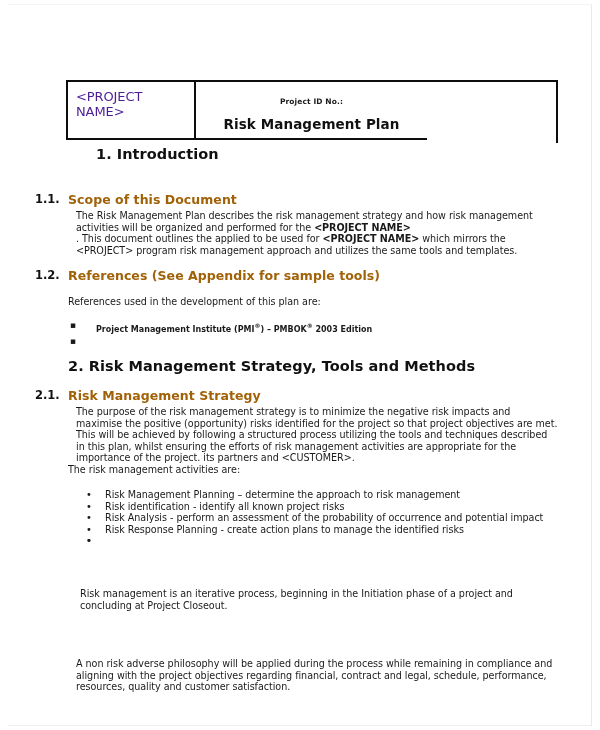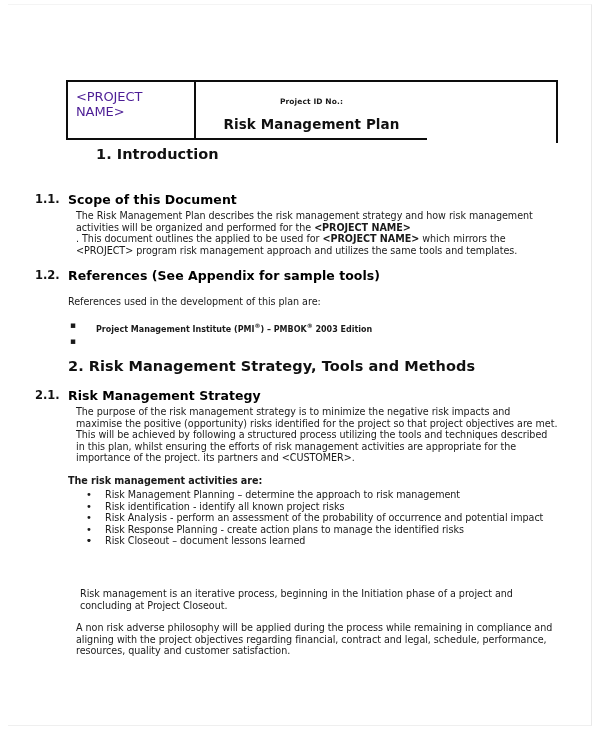--- a/index.html
+++ b/index.html
@@ -119,21 +119,21 @@
     font-size: 11.5px;
     font-weight: bold;
     color: #111;
   }
   .h2-text {
     position: absolute;
     left: 33px;
     top: 0;
     font-size: 12.5px;
     font-weight: bold;
-    color: #000000;
+    color: #a16207;
     letter-spacing: 0.05px;
   }
 
   .para {
     position: absolute;
     left: 60px;
     font-size: 9.6px;
     line-height: 11.6px;
     color: #1a1a1a;
     letter-spacing: -0.04px;
@@ -240,41 +240,41 @@
 
     <div class="h1-row" style="left:60px; top:353px;">2. Risk Management Strategy, Tools and Methods</div>
 
     <div class="h2-row" style="top:383px;">
       <span class="h2-num">2.1.</span>
       <span class="h2-text">Risk Management Strategy</span>
     </div>
 
     <div class="para w480" style="top:401px;">The purpose of the risk management strategy is to minimize the negative risk impacts and maximise the positive (opportunity) risks identified for the project so that project objectives are met.  This will be achieved by following a structured process utilizing the tools and techniques described in this plan, whilst ensuring the efforts of risk management activities are appropriate for the importance of the project. its partners and &lt;CUSTOMER&gt;.</div>
 
-    <div class="para" style="top:470px;font-weight:bold;">The risk management activities are:</div>
+    <div class="para" style="top:459px;">The risk management activities are:</div>
 
     <ul class="bullet-list rd-list" style="top:484px;">
       <li>
         <span class="bullet-mark">•</span><span>Risk Management Planning – determine the approach to risk management</span>
       </li>
       <li>
         <span class="bullet-mark">•</span><span>Risk identification - identify all known project risks</span>
       </li>
       <li>
         <span class="bullet-mark">•</span><span>Risk Analysis - perform an assessment of the probability of occurrence and potential impact</span>
       </li>
       <li>
         <span class="bullet-mark">•</span><span>Risk Response Planning - create action plans to manage the identified risks</span>
       </li>
       <li>
         <span class="bullet-mark">•</span>
       </li>
       <li>
-        <span class="bullet-mark">•</span><span>Risk Closeout – document lessons learned</span>
+        <span class="bullet-mark">•</span>
       </li>
     </ul>
 
     <div class="para w470" style="top:583px;">Risk management is an iterative process, beginning in the Initiation phase of a project and concluding at Project Closeout.</div>
 
-    <div class="para w480" style="top:617px;">A non risk adverse philosophy will be applied during the process while remaining in compliance and aligning with the project objectives regarding financial, contract and legal, schedule, performance, resources, quality and customer satisfaction.</div>
+    <div class="para w480" style="top:653px;">A non risk adverse philosophy will be applied during the process while remaining in compliance and aligning with the project objectives regarding financial, contract and legal, schedule, performance, resources, quality and customer satisfaction.</div>
 
   </div>
 </div>
 
 </body></html>

